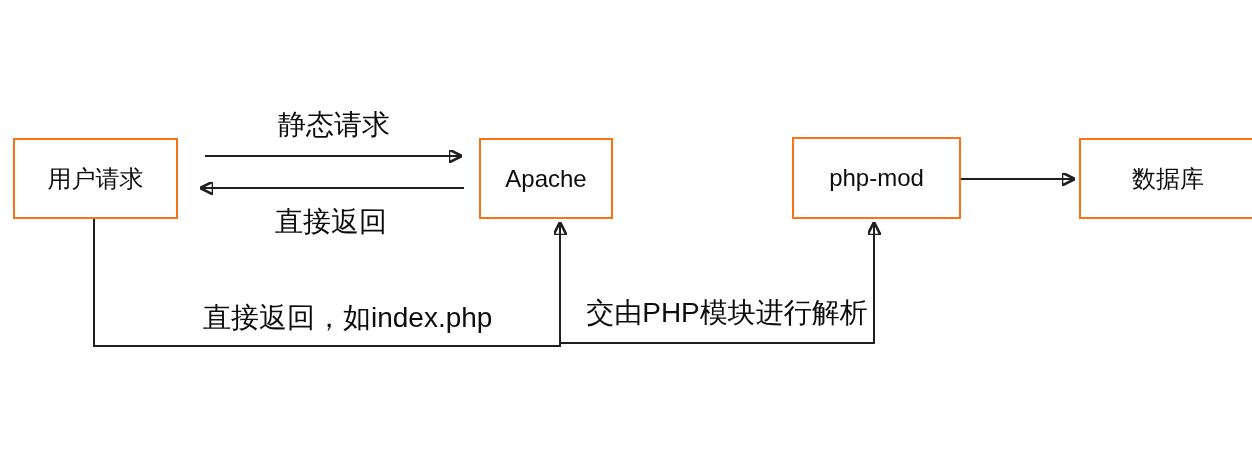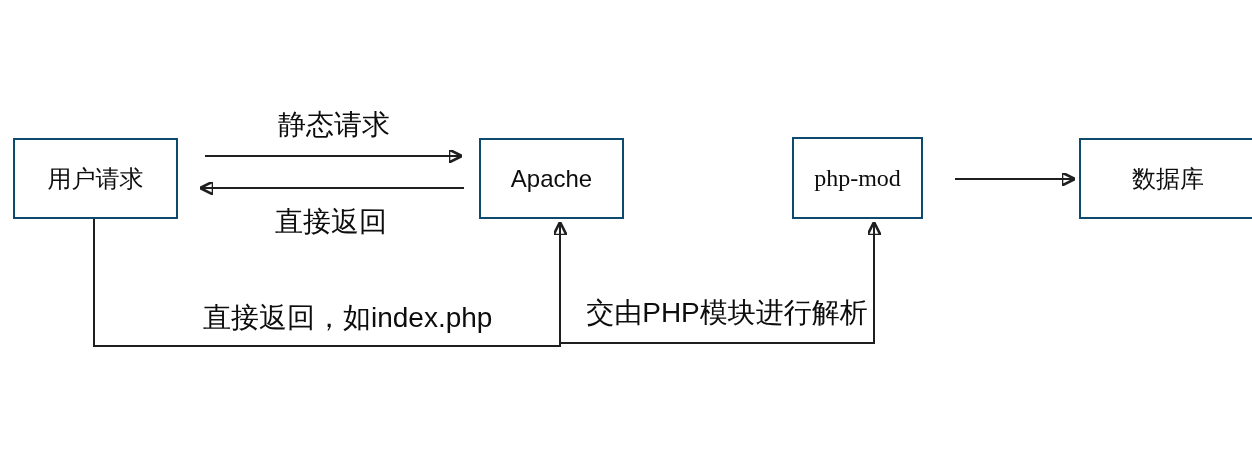--- a/index.html
+++ b/index.html
@@ -24,32 +24,32 @@
   }
   .edge-layer path,
   .edge-layer line {
     stroke: #1f1f1f;
     stroke-width: 2;
     fill: none;
   }
   .node {
     position: absolute;
     box-sizing: border-box;
-    border: 2px solid #0c4a6e;
+    border: 2px solid #f97316;
     background: #ffffff;
     display: flex;
     align-items: center;
     justify-content: center;
     font-size: 24px;
     color: #0d0d0d;
     white-space: nowrap;
   }
   .node-user-request { left: 13px;   top: 138px; width: 165px; height: 81px; }
-  .node-apache       { left: 479px;  top: 138px; width: 145px; height: 81px; text-align: center; }
-  .node-php-mod      { left: 792px;  top: 137px; width: 131px; height: 82px; font-family: Liberation Serif, serif; }
+  .node-apache       { left: 479px;  top: 138px; width: 134px; height: 81px; text-align: center; }
+  .node-php-mod      { left: 792px;  top: 137px; width: 169px; height: 82px; }
   .node-database     { left: 1079px; top: 138px; width: 178px; height: 81px; }
   .edge-label {
     position: absolute;
     font-size: 28px;
     line-height: 28px;
     color: #0d0d0d;
     text-align: center;
     white-space: nowrap;
   }
   .label-static  { left: 254px; top: 111px; width: 160px; }

